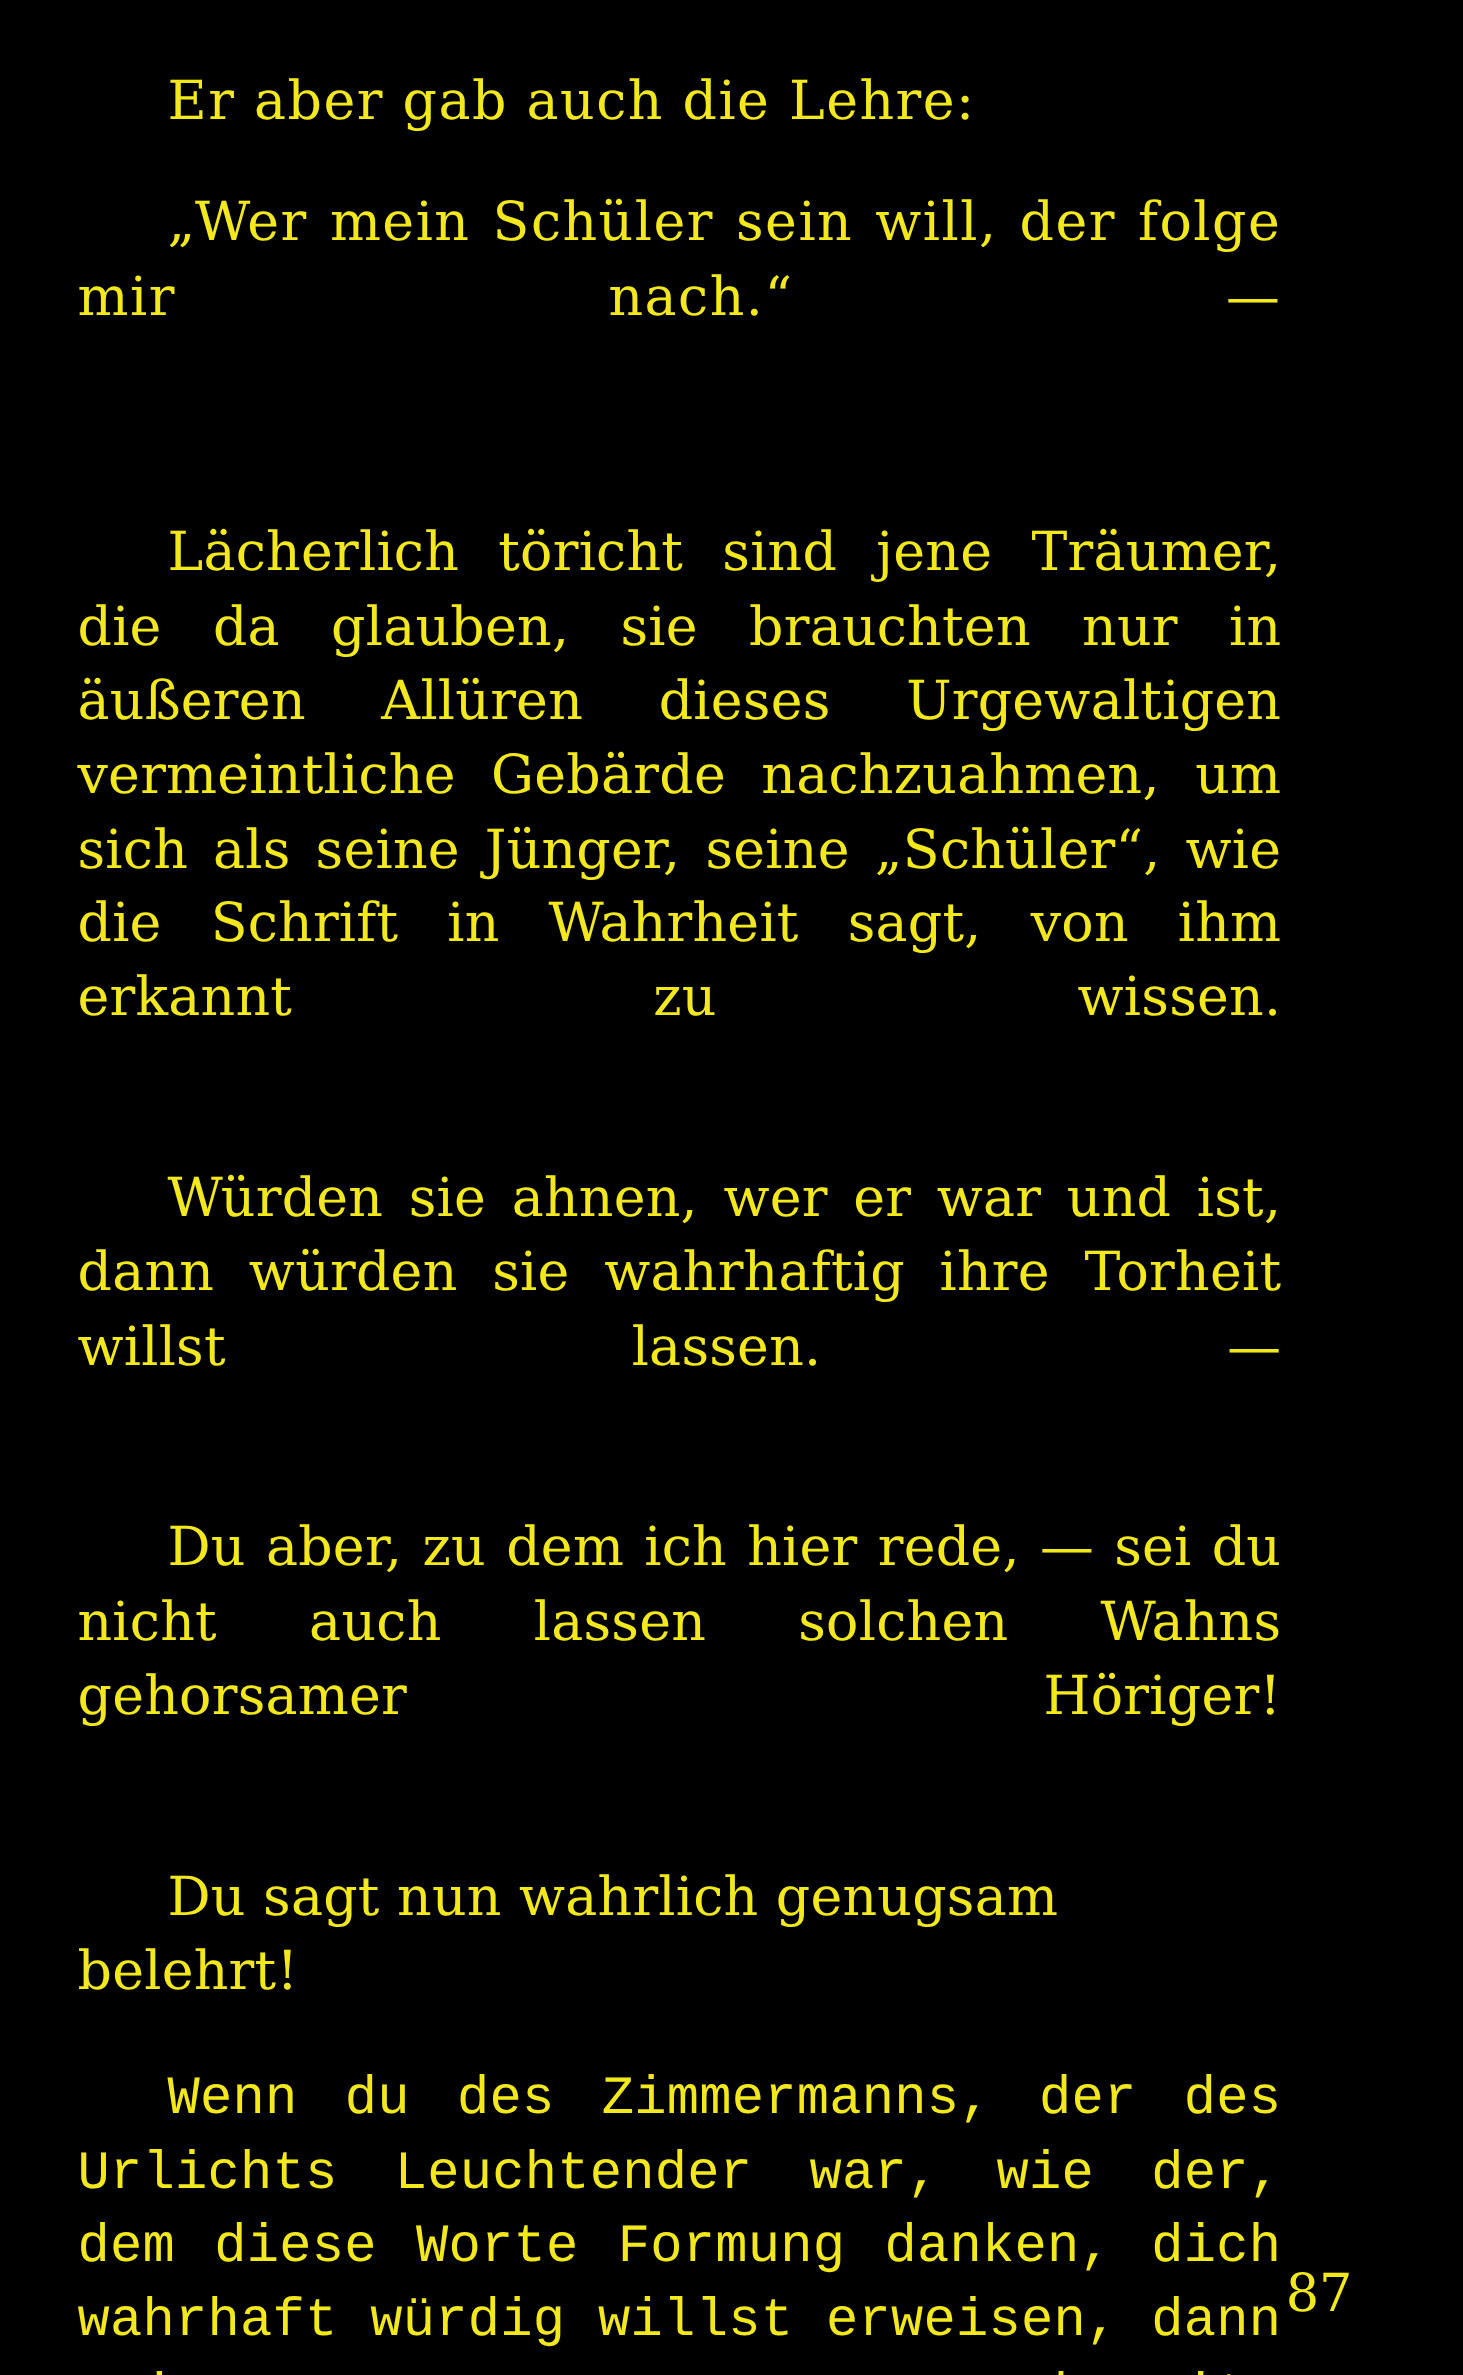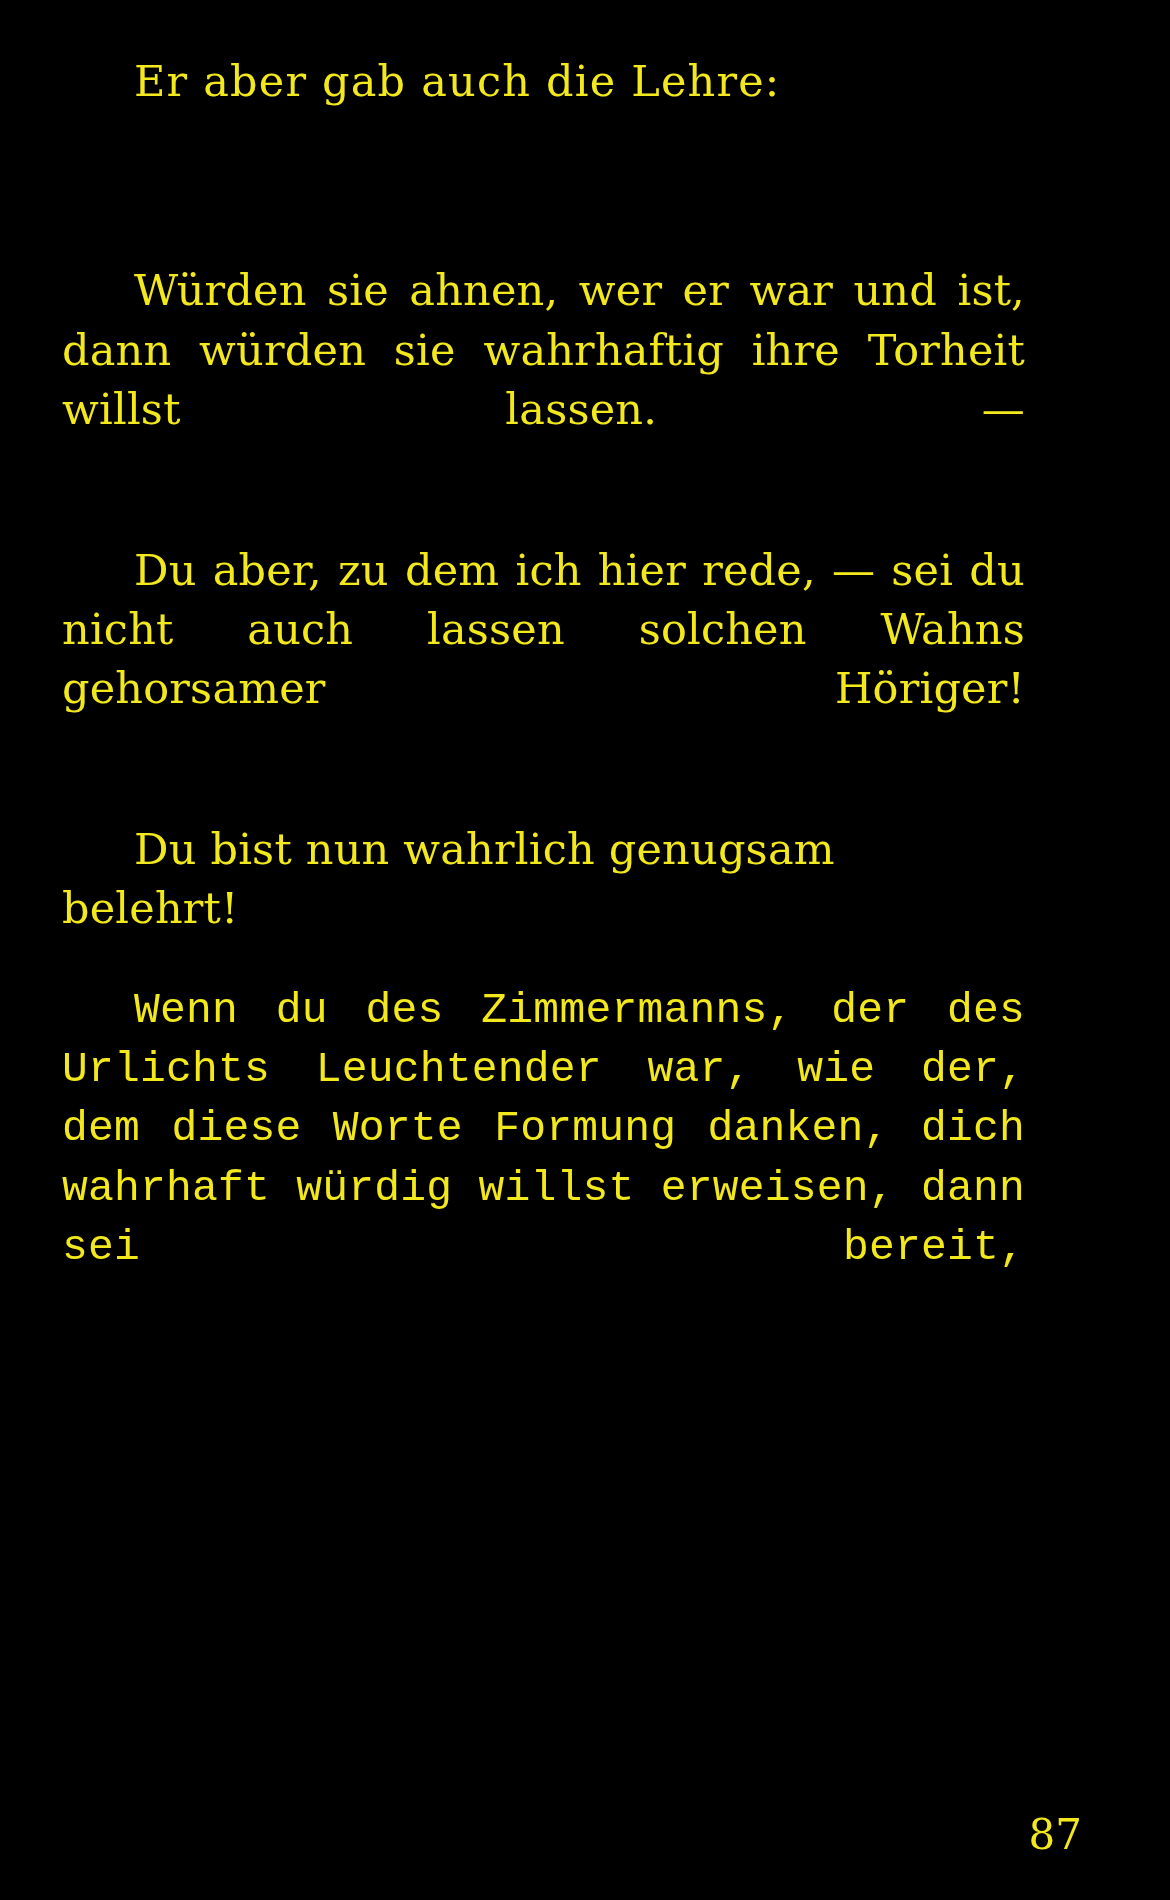--- a/index.html
+++ b/index.html
@@ -65,35 +65,37 @@
 </style>
 </head>
 <body>
 
 <div class="page">
 
   <p class="para nojust spaced">Er aber gab auch die Lehre:</p>
 
   <div class="gap-small"></div>
 
+  <p class="para spaced">„Wer mein Schüler sein will, der folge mir nach.“ —</p>
 
   <div class="gap-large"></div>
 
+  <p class="para">Lächerlich töricht sind jene Träumer, die da glauben, sie brauchten nur in äußeren Allüren dieses Urgewaltigen vermeintliche Gebärde nachzuahmen, um sich als seine Jünger, seine „Schüler“, wie die Schrift in Wahrheit sagt, von ihm erkannt zu wissen.</p>
 
   <div class="gap-mid"></div>
 
   <p class="para">Würden sie ahnen, wer er war und ist, dann würden sie wahrhaftig ihre Torheit willst lassen. —</p>
 
   <div class="gap-mid"></div>
 
   <p class="para">Du aber, zu dem ich hier rede, — sei du nicht auch lassen solchen Wahns gehorsamer Höriger!</p>
 
   <div class="gap-mid"></div>
 
-  <p class="para nojust">Du bist nun wahrlich genugsam belehrt!</p>
+  <p class="para nojust">Du sagt nun wahrlich genugsam belehrt!</p>
 
   <div class="gap-mid"></div>
 
   <p class="para">Wenn du des Zimmermanns, der des Urlichts Leuchtender war, wie der, dem diese Worte Formung danken, dich wahrhaft würdig willst erweisen, dann sei bereit,</p>
 
 </div>
 
 <div class="folio">87</div>
 
 </body></html>

